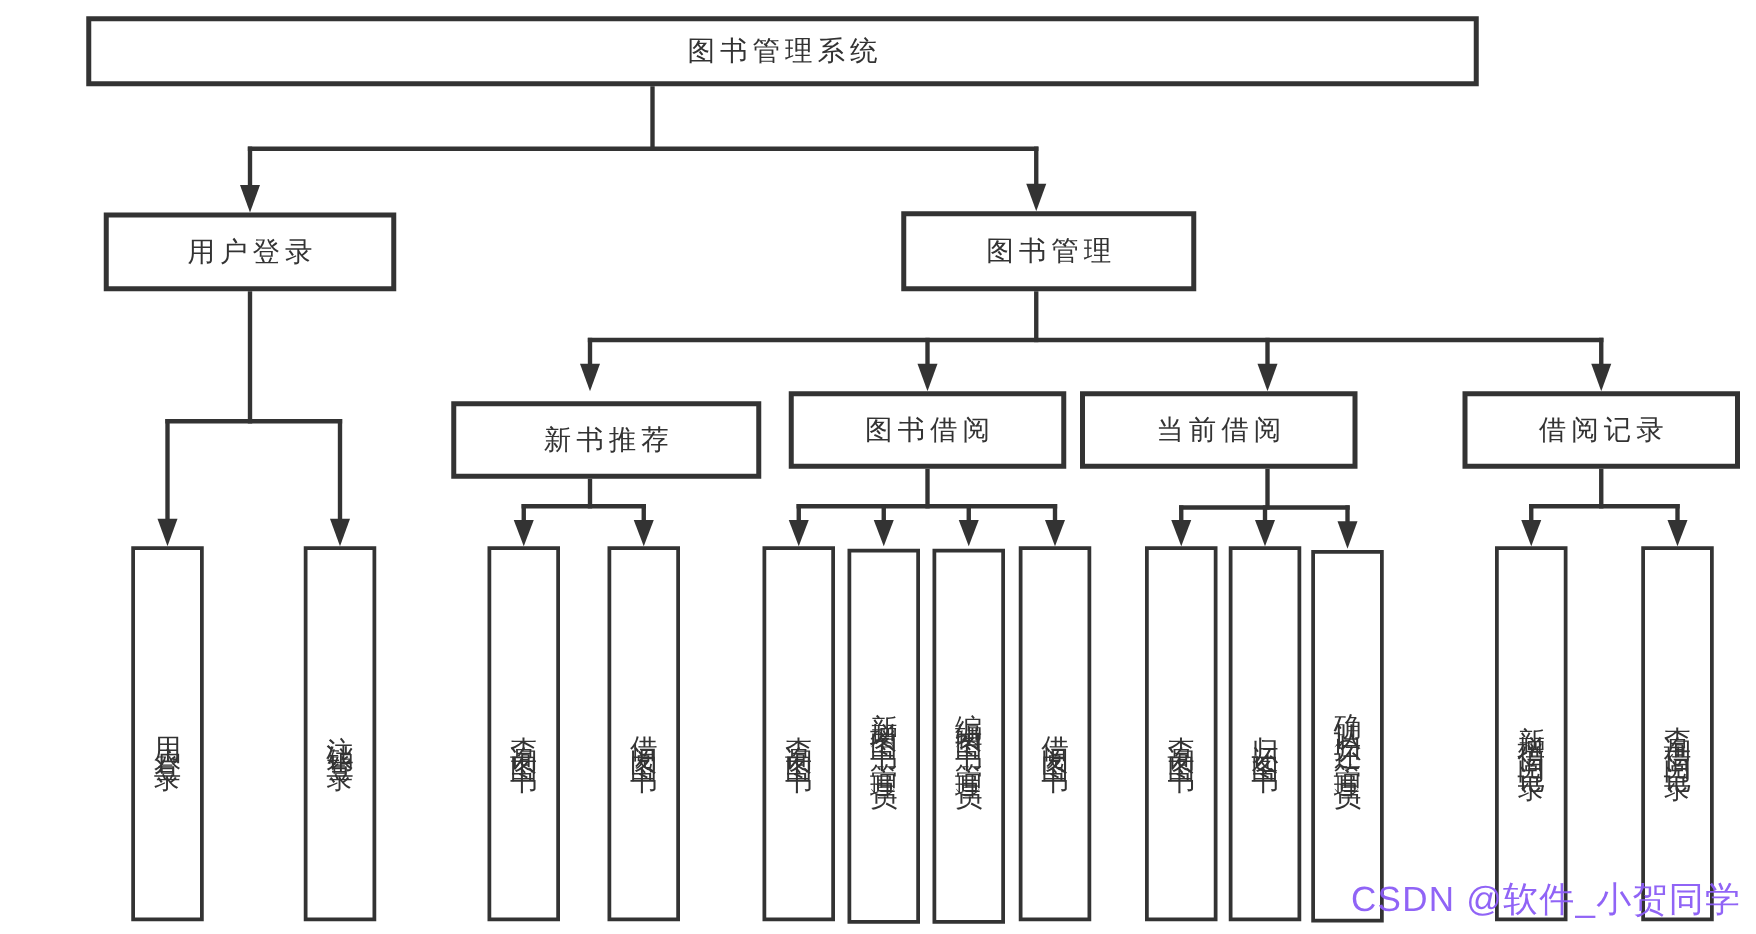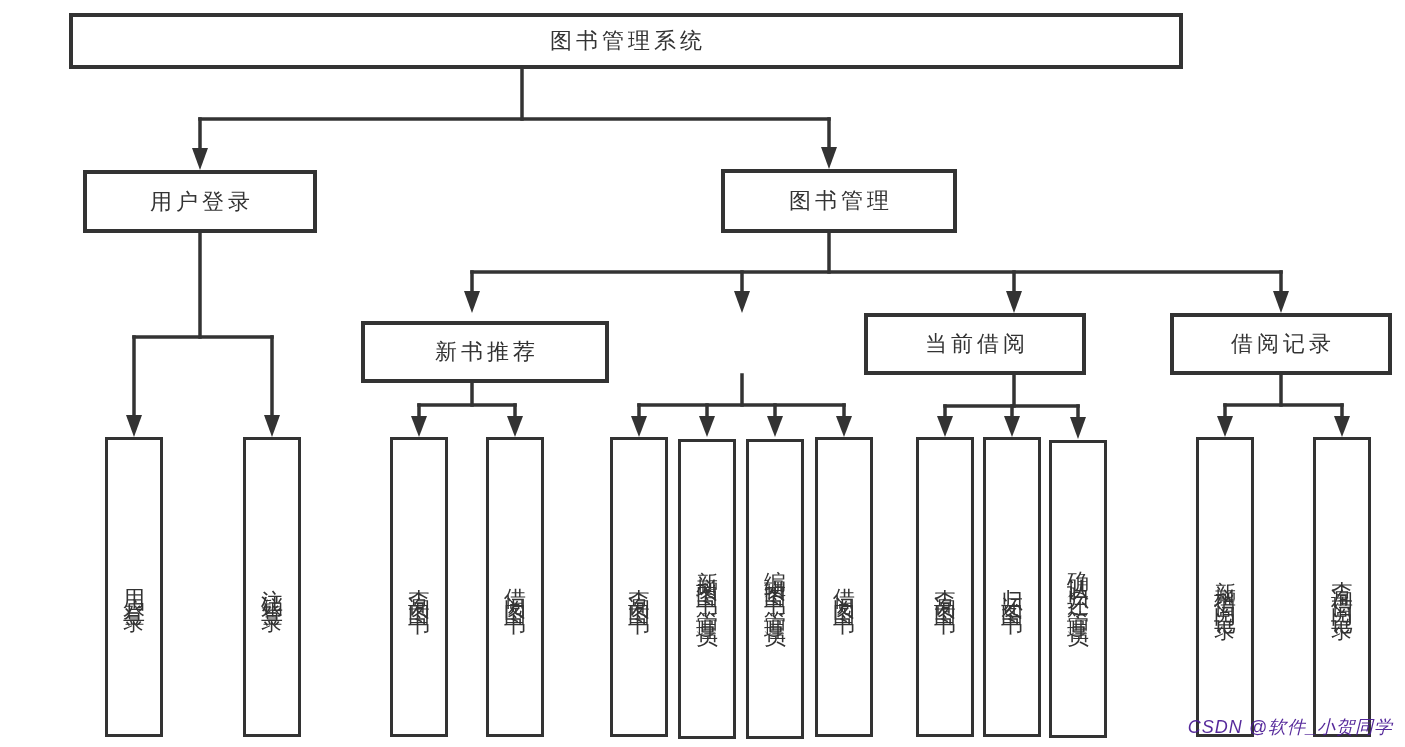--- a/index.html
+++ b/index.html
@@ -56,27 +56,26 @@
     font-size: 22px;
     letter-spacing: 8px;
     line-height: 1;
     white-space: nowrap;
     color: #333333;
   }
   .watermark {
     position: absolute;
     right: 12px;
     bottom: 8px;
-    font-size: 18px;
+    font-size: 28px;
     letter-spacing: 1px;
-    color: #4c1d95;
+    color: #8b5cf6;
     opacity: 0.95;
     white-space: nowrap;
     z-index: 5;
-    font-style: italic;
   }
 </style>
 </head>
 <body>
 
 <div class="canvas">
 
   <svg class="connectors" width="1405" height="747" viewBox="0 0 1405 747">
 
     <g>
@@ -160,20 +159,23 @@
   <div class="node" style="left:83px; top:170px; width:234px; height:63px;">
     <span class="hlabel">用户登录</span>
   </div>
   <div class="node" style="left:711px; top:169px; width:236px; height:64px;margin-left:10px;">
     <span class="hlabel">图书管理</span>
   </div>
 
   <div class="node" style="left:361px; top:321px; width:248px; height:62px;">
     <span class="hlabel">新书推荐</span>
   </div>
+  <div class="node" style="left:631px; top:313px; width:222px; height:62px;">
+    <span class="hlabel">图书借阅</span>
+  </div>
   <div class="node" style="left:864px; top:313px; width:222px; height:62px;">
     <span class="hlabel">当前借阅</span>
   </div>
   <div class="node" style="left:1170px; top:313px; width:222px; height:62px;">
     <span class="hlabel">借阅记录</span>
   </div>
 
   <div class="node leaf" style="left:105px; top:437px; width:58px; height:300px;">
     <span class="vlabel">用户登录</span>
   </div>

